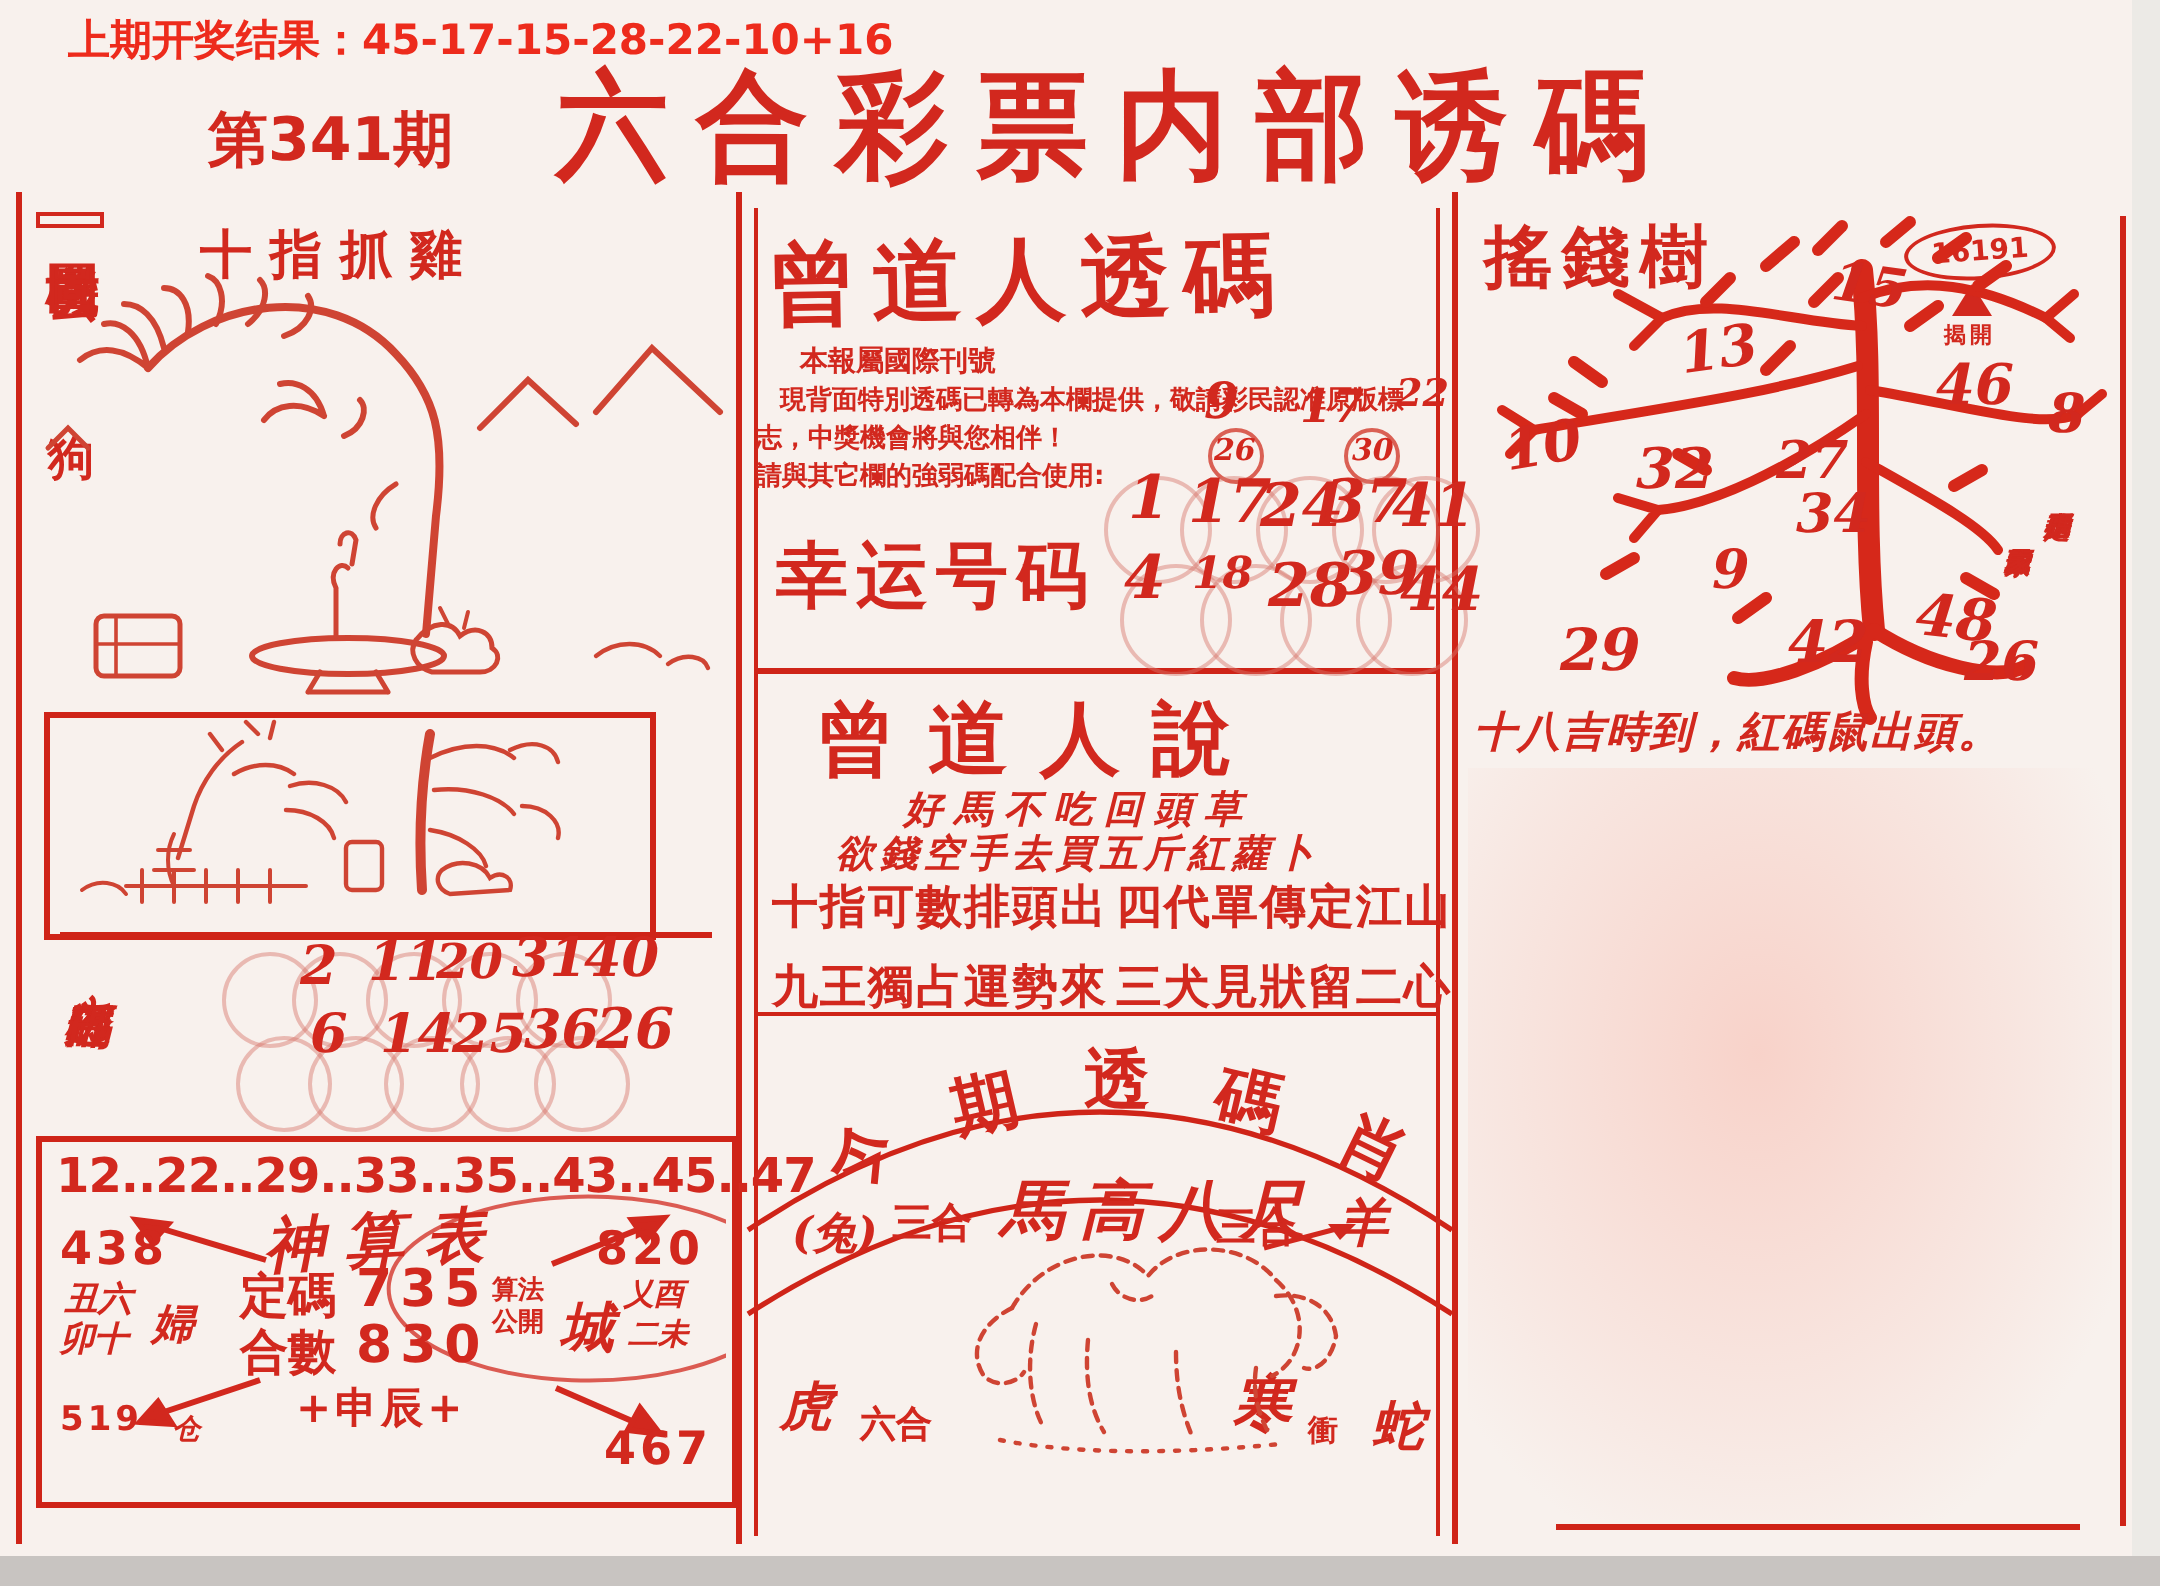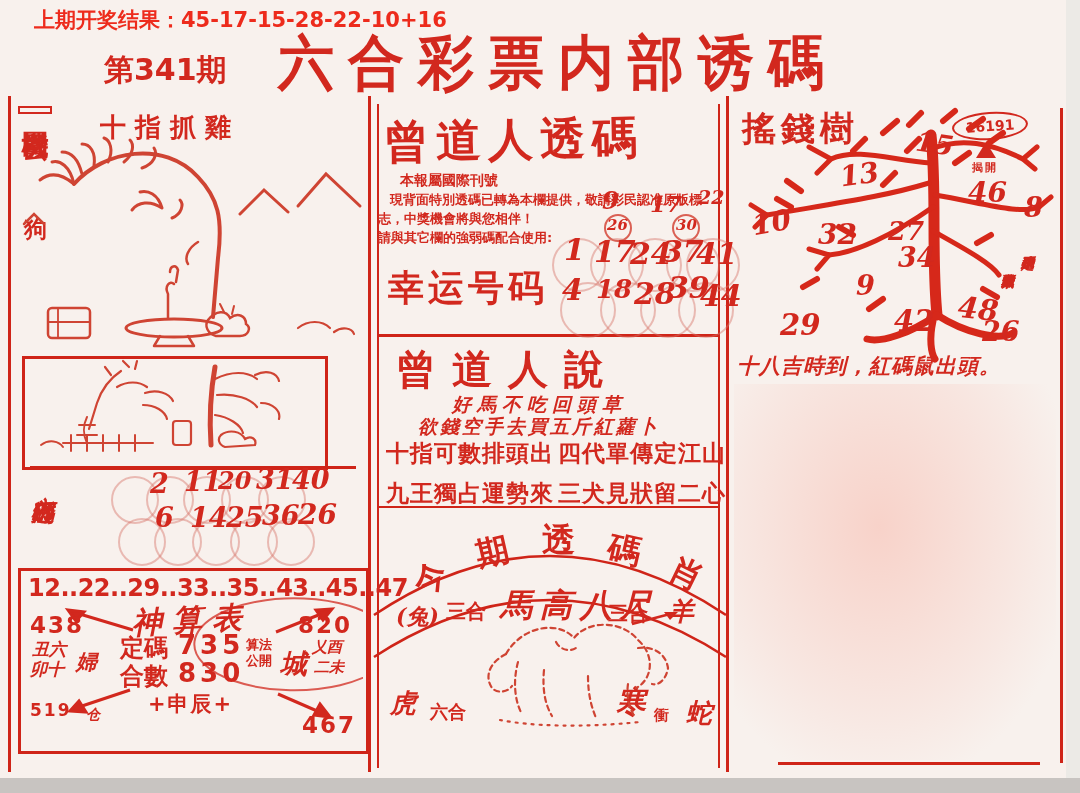--- a/index.html
+++ b/index.html
@@ -161,26 +161,26 @@
   <div class="abs h" style="left:564px;top:232px;font-size:30px;">1</div>
   <div class="abs h" style="left:594px;top:234px;font-size:30px;">17</div>
   <div class="abs h" style="left:630px;top:236px;font-size:30px;">24</div>
   <div class="abs h" style="left:662px;top:234px;font-size:30px;">37</div>
   <div class="abs h" style="left:696px;top:236px;font-size:30px;">41</div>
   <div class="circle" style="left:560px;top:282px;width:52px;height:52px;"></div>
   <div class="circle" style="left:600px;top:282px;width:52px;height:52px;"></div>
   <div class="circle" style="left:640px;top:282px;width:52px;height:52px;"></div>
   <div class="circle" style="left:678px;top:282px;width:52px;height:52px;"></div>
   <div class="abs h" style="left:562px;top:272px;font-size:30px;">4</div>
-  <div class="abs h" style="left:596px;top:274px;font-size:26px;">18</div>
+  <div class="abs h" style="left:596px;top:274px;font-size:22px;">18</div>
   <div class="abs h" style="left:634px;top:276px;font-size:30px;">28</div>
   <div class="abs h" style="left:668px;top:270px;font-size:30px;">39</div>
   <div class="abs h" style="left:700px;top:278px;font-size:30px;">44</div>
 
-  <div class="abs b" style="left:396px;top:342px;font-size:40px;letter-spacing:16px;font-family:Liberation Serif, serif;">曾道人說</div>
+  <div class="abs b" style="left:408px;top:342px;font-size:40px;letter-spacing:16px;font-family:Liberation Serif, serif;">曾道人說</div>
   <div class="abs h" style="left:452px;top:392px;font-size:19px;letter-spacing:6px;">好馬不吃回頭草</div>
   <div class="abs h" style="left:418px;top:414px;font-size:19px;letter-spacing:3px;">欲錢空手去買五斤紅蘿卜</div>
   <div class="abs b" style="left:386px;top:438px;font-size:23px;letter-spacing:1px;">十指可數排頭出</div>
   <div class="abs b" style="left:558px;top:438px;font-size:23px;letter-spacing:1px;">四代單傳定江山</div>
   <div class="abs b" style="left:558px;top:478px;font-size:23px;letter-spacing:1px;">三犬見狀留二心</div>
   <div class="abs b" style="left:386px;top:478px;font-size:23px;letter-spacing:1px;">九王獨占運勢來</div>
 
   <svg class="abs" style="left:370px;top:505px;" width="360" height="165" viewBox="0 0 360 165">
     <g fill="none" stroke="#cf2418" stroke-width="2.6">
       <path d="M4,110 Q180,-8 356,110"></path>

